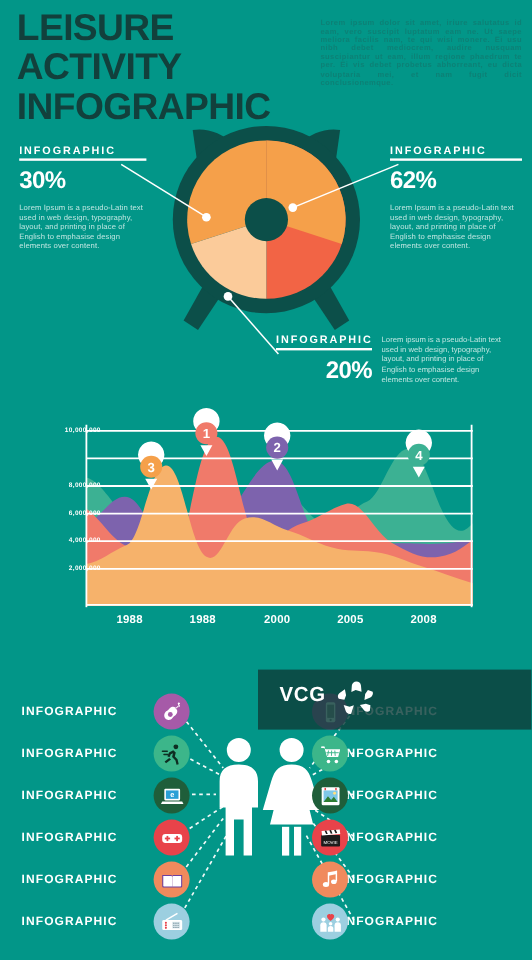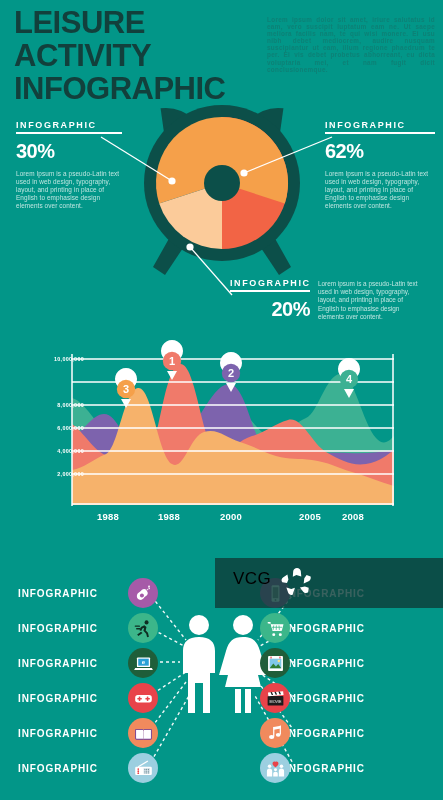--- a/index.html
+++ b/index.html
@@ -88,21 +88,21 @@
   }
   .figures { position:absolute; left:175px; top:60px; width:95px; height:105px; }
 
   
   .watermark {
     position:absolute; left:215px; top:558px; width:228px; height:50px;
     background:rgba(14,62,58,0.82);
   }
   .wm-text {
     position:absolute; left:18px; top:11px;
-    font-size:17px; font-weight:normal; color:#000000; letter-spacing:0.5px;
+    font-size:17px; font-weight:bold; color:#ffffff; letter-spacing:0.5px;
   }
   .wm-id {
     position:absolute; left:42px; top:27px;
     font-size:12px; color:rgba(255,255,255,0.55); letter-spacing:-0.2px;
     white-space:nowrap;
   }
 </style>
 </head>
 <body>
 
@@ -236,21 +236,21 @@
       <div class="ylab" style="top:62px;">8,000,000</div>
       <div class="ylab" style="top:85px;">6,000,000</div>
       <div class="ylab" style="top:108px;">4,000,000</div>
       <div class="ylab" style="top:131px;">2,000,000</div>
     </div>
 
     <div class="xlabels">
       <div class="xlab" style="left:97px;">1988</div>
       <div class="xlab" style="left:158px;">1988</div>
       <div class="xlab" style="left:220px;">2000</div>
-      <div class="xlab" style="left:299px;text-align:right;">2005</div>
+      <div class="xlab" style="left:281px;text-align:right;">2005</div>
       <div class="xlab" style="left:342px;">2008</div>
     </div>
   </div>
 
   <div class="bottom">
 
     <svg width="443" height="248" style="position:absolute;left:0;top:0;">
       <g stroke="#ffffff" stroke-width="1.4" stroke-dasharray="3,3" fill="none" opacity="0.95">
         <line x1="148" y1="40" x2="186" y2="88"></line>
         <line x1="148" y1="75" x2="186" y2="95"></line>

